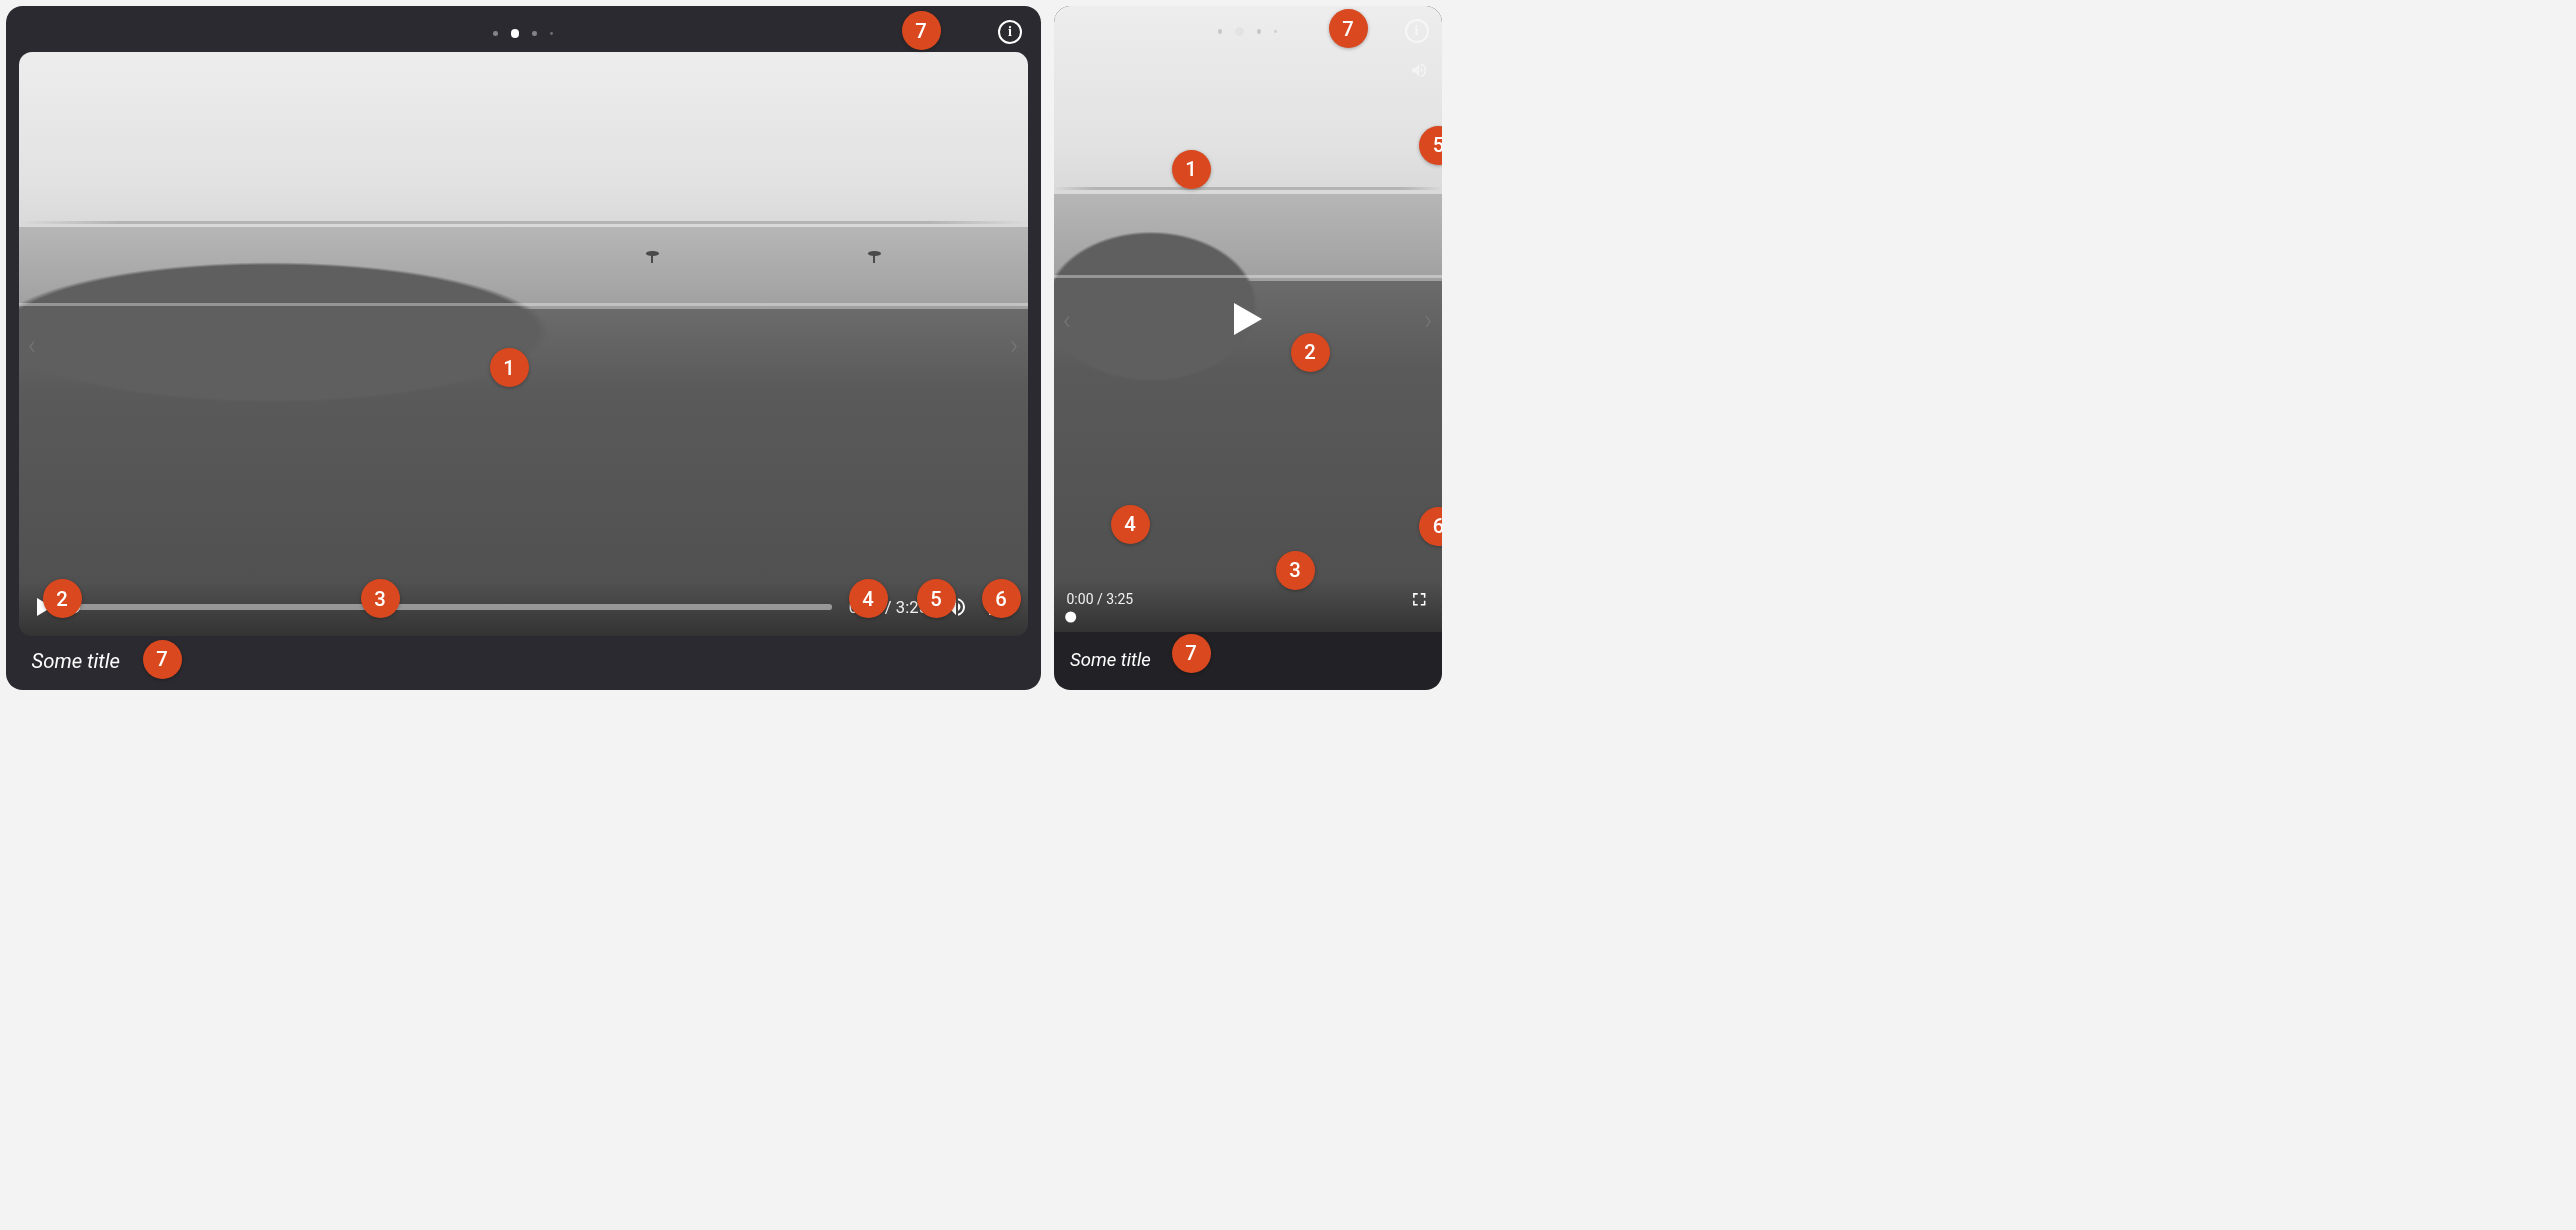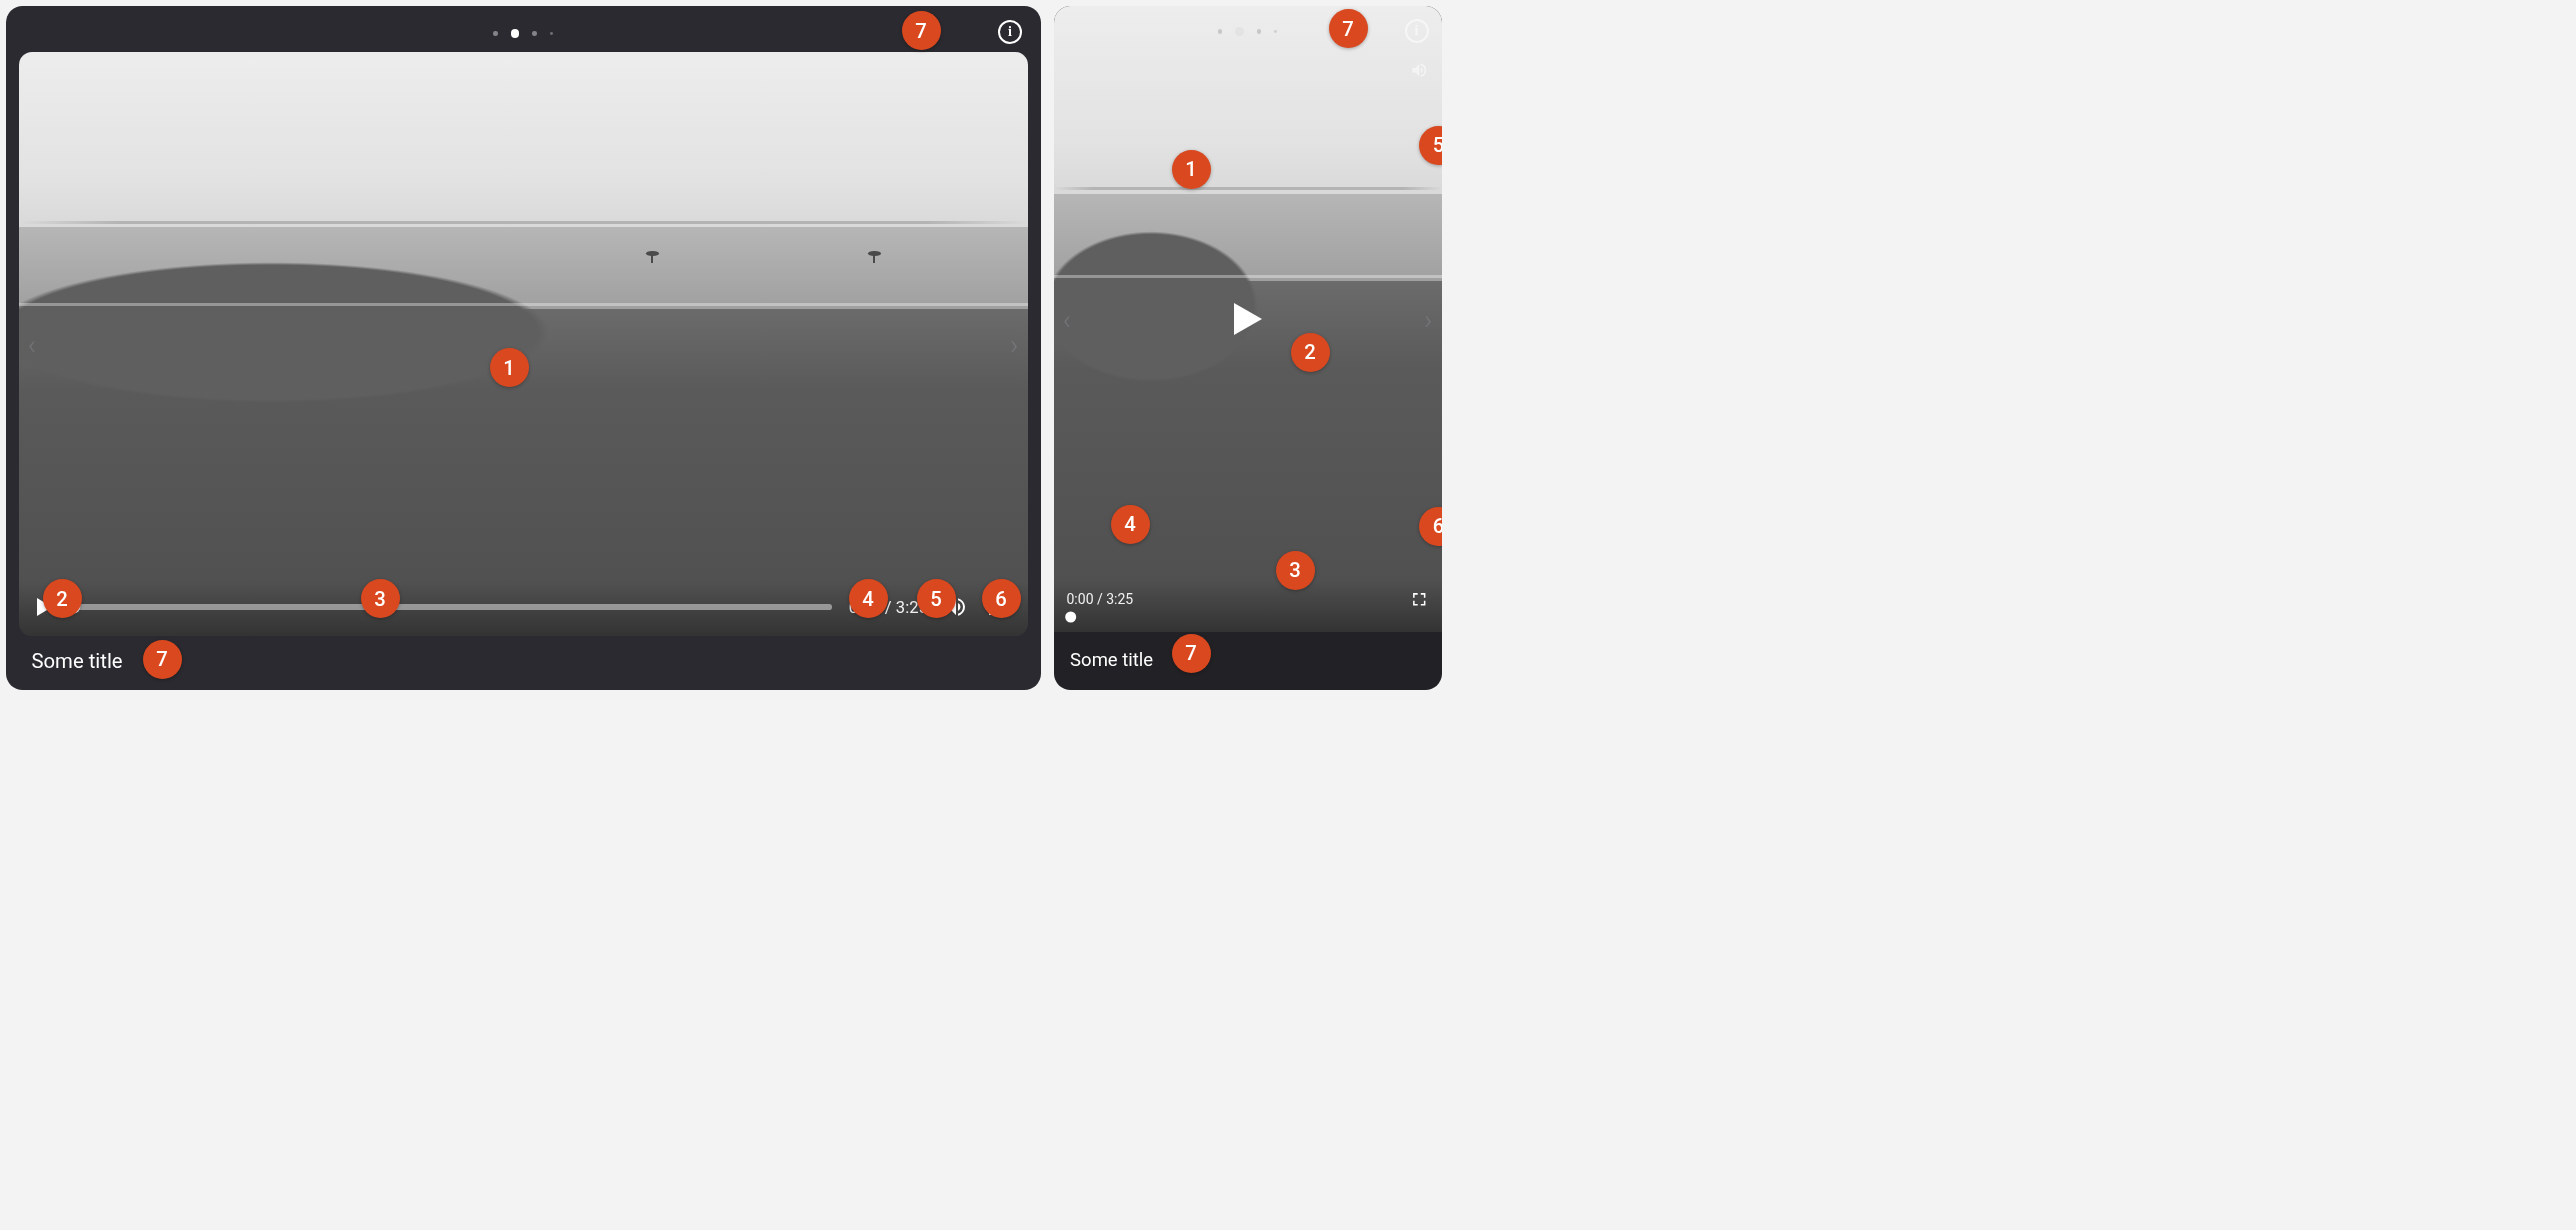--- a/index.html
+++ b/index.html
@@ -141,21 +141,21 @@
   .seek.mobile { height: 4.6px; }
   .seek.mobile .thumb { width: 11px; height: 11px; }
 
   .time { font-size: 16.6px; color: #f1f1f1; white-space: nowrap; }
   .time.sm { font-size: 14px; }
 
   .icon-btn { color: #fff; cursor: pointer; display:flex; align-items:center; justify-content:center; }
   .icon-svg { width: 24px; height: 24px; fill: #fff; }
   .icon-svg.sm { width: 18.5px; height: 18.5px; }
 
-  .title-row { padding: 13px 13px 3.7px; }
+  .title-row { padding: 13px 13px 3.7px; font-style: italic; }
   .title { color: #fff; font-size: 20.3px; }
   .title.right-title { font-size: 18.5px; }
 
   .badge {
     position: absolute; width: 39px; height: 39px; border-radius: 50%;
     background: #d9481f; color: #fff; display:flex; align-items:center;
     justify-content:center; font-size: 20.3px; font-weight: 500; z-index: 50;
     box-shadow: 0 0.9px 3.7px rgba(0,0,0,.3);
   }
 

